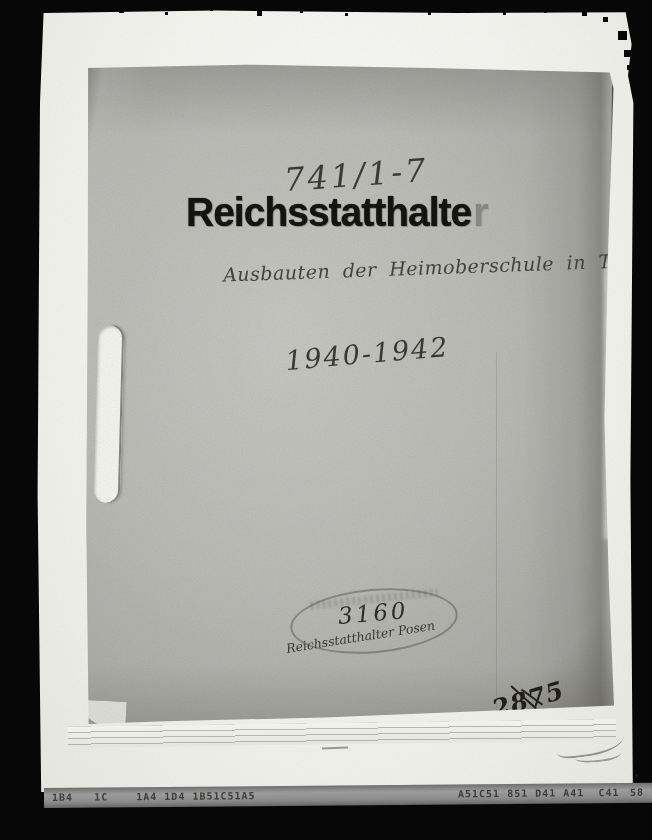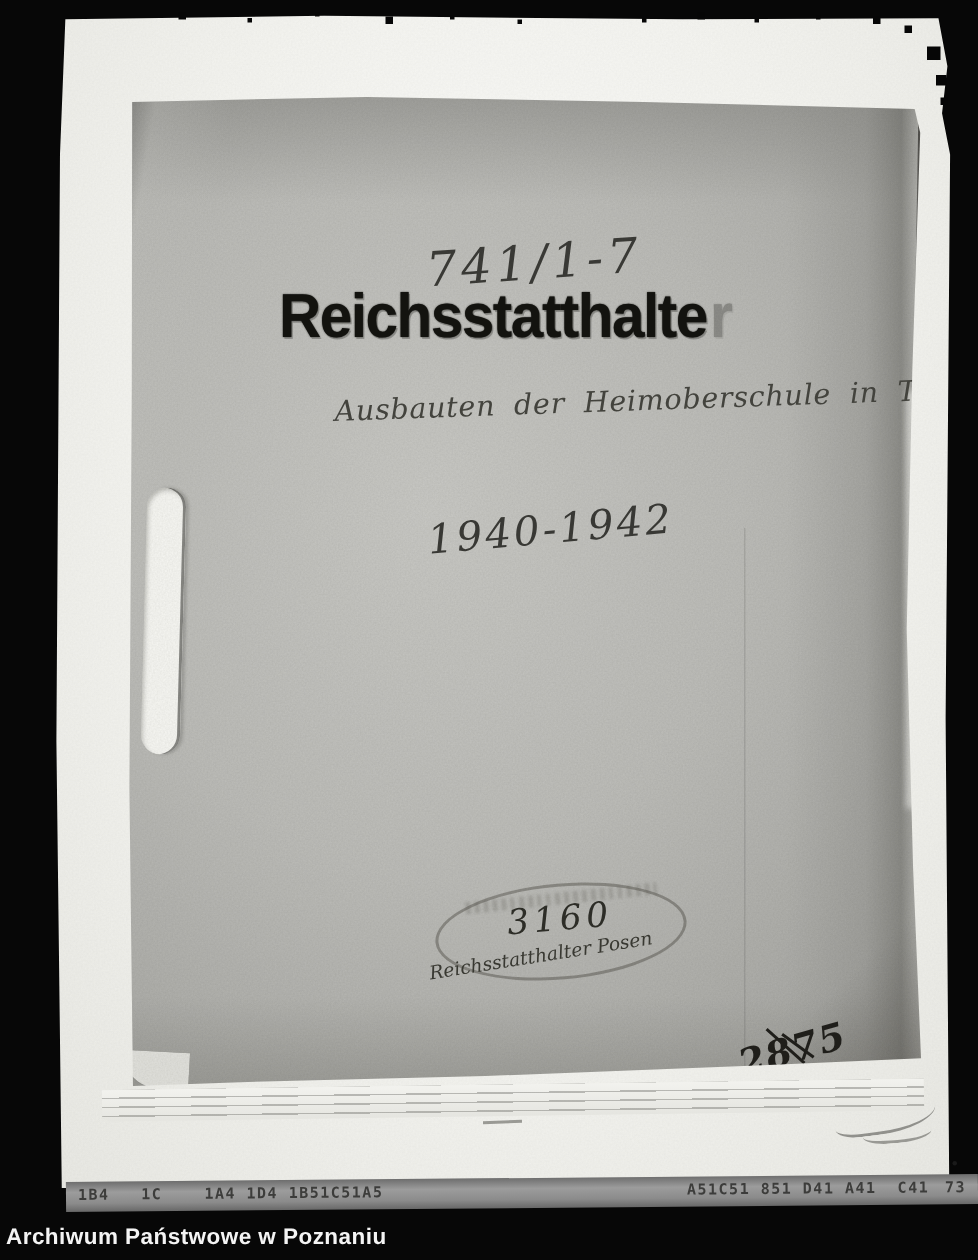--- a/index.html
+++ b/index.html
@@ -189,18 +189,17 @@
   <div class="curl-right"></div>
   <div class="curl-right2"></div>
   <div class="dash-mark"></div>
   <div class="tiny-dot"></div>
 
   <div class="specks"></div>
 
   <div class="film-strip">
     <span class="codes-left">1B4   1C    1A4 1D4 1B51C51A5</span>
     <span class="codes-right">A51C51 851 D41 A41  C41</span>
-    <span class="code-end">73</span>
+    <span class="code-end">58</span>
   </div>
 
-  <div class="archive-caption">Archiwum Państwowe w Poznaniu</div>
 
 </div>
 
 </body></html>

